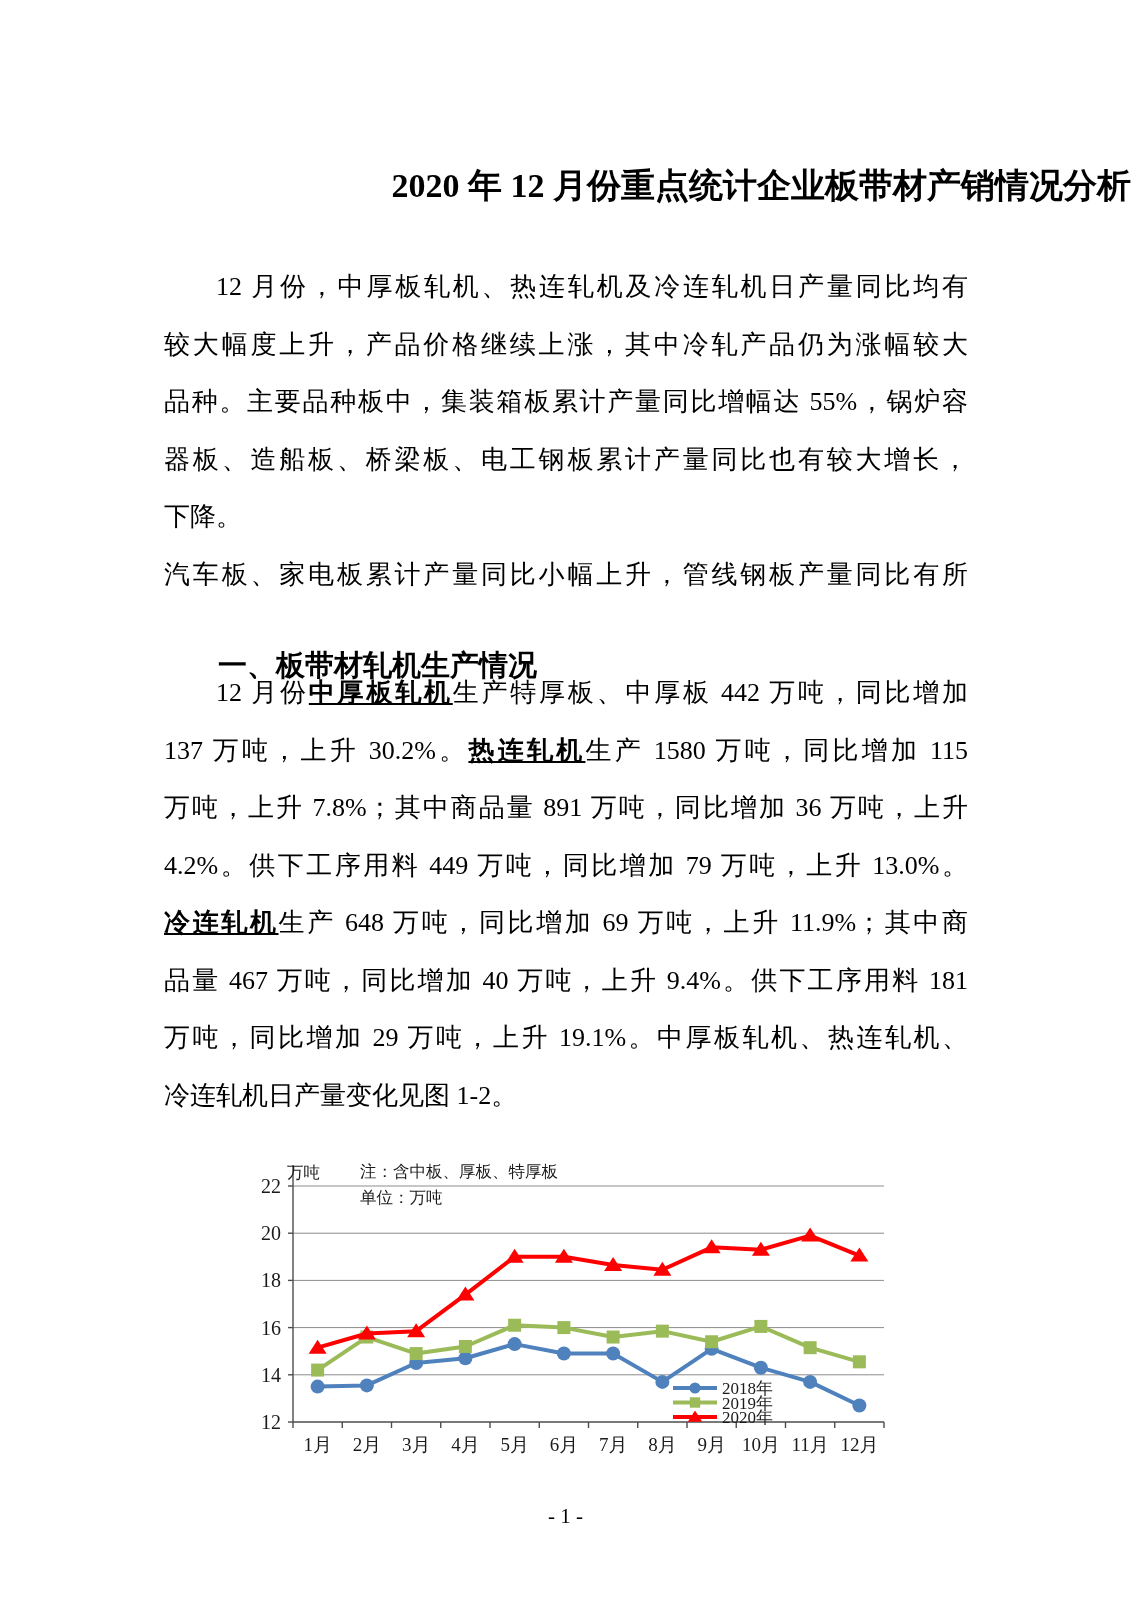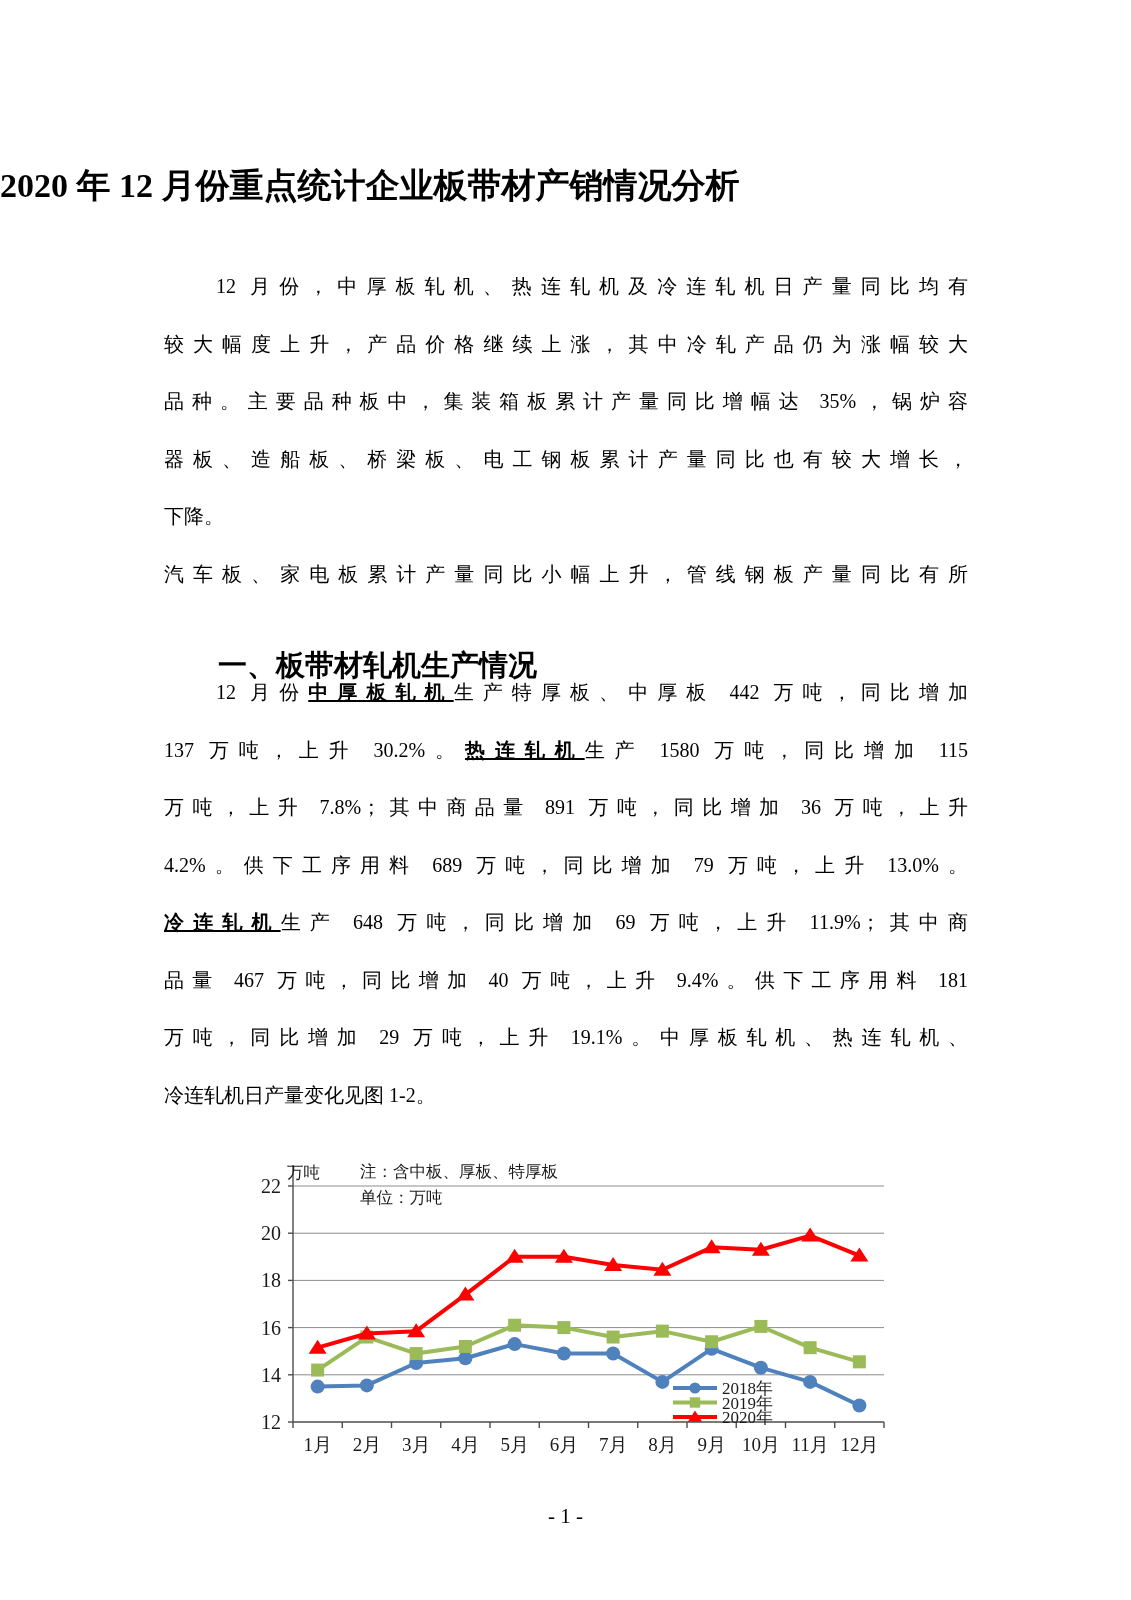--- a/index.html
+++ b/index.html
@@ -1,23 +1,23 @@
 <!DOCTYPE html>
 <html><head>
 <meta charset="utf-8">
 <style>
   html,body{margin:0;padding:0;background:#ffffff;}
   .page{position:relative;width:1131px;height:1600px;background:#ffffff;margin:0 auto;
         font-family:"Liberation Serif","DejaVu Serif",serif;color:#000;overflow:hidden;}
-  .doc-title{position:absolute;top:140px;left:0;width:100%;text-align:left;
+  .doc-title{position:absolute;top:140px;left:0;width:100%;text-align:right;
              font-size:34px;font-weight:bold;}
   .textblock{position:absolute;left:164px;width:804px;}
   #intro-para{top:258px;}
   #prod-para{top:664px;}
-  .tline{height:57.5px;line-height:57.5px;font-size:20px;
+  .tline{height:57.5px;line-height:57.5px;font-size:26px;
          text-align:justify;text-align-last:justify;overflow:visible;}
   .tline.last{text-align-last:left;}
   .tline.indent{text-indent:52px;}
   .tline b{font-weight:bold;text-decoration:underline;}
   .sec-heading{position:absolute;left:164px;top:613px;width:804px;height:57.5px;
                line-height:57.5px;padding-left:54px;box-sizing:border-box;
                font-family:"Liberation Sans","DejaVu Sans",sans-serif;
                font-size:29px;font-weight:bold;}
   .chart-fig{position:absolute;left:230px;top:1146px;width:690px;height:340px;margin:0;}
   #chart-svg{display:block;width:690px;height:340px;}
@@ -28,33 +28,33 @@
 </head>
 <body>
 
 <div class="page">
 
   <h1 class="doc-title">2020 年 12 月份重点统计企业板带材产销情况分析</h1>
 
   <section class="textblock" id="intro-para">
       <div class="tline indent"><span>12 月份，中厚板轧机、热连轧机及冷连轧机日产量同比均有</span></div>
       <div class="tline"><span>较大幅度上升，产品价格继续上涨，其中冷轧产品仍为涨幅较大</span></div>
-      <div class="tline"><span>品种。主要品种板中，集装箱板累计产量同比增幅达 35%，锅炉容</span></div>
+      <div class="tline"><span>品种。主要品种板中，集装箱板累计产量同比增幅达 55%，锅炉容</span></div>
       <div class="tline"><span>器板、造船板、桥梁板、电工钢板累计产量同比也有较大增长，</span></div>
       <div class="tline last"><span>下降。</span></div>
       <div class="tline"><span>汽车板、家电板累计产量同比小幅上升，管线钢板产量同比有所</span></div>
     </section>
 
   <h2 class="sec-heading">一、板带材轧机生产情况</h2>
 
   <section class="textblock" id="prod-para">
       <div class="tline indent"><span>12 月份</span><b>中厚板轧机</b><span>生产特厚板、中厚板 442 万吨，同比增加</span></div>
       <div class="tline"><span>137 万吨，上升 30.2%。</span><b>热连轧机</b><span>生产 1580 万吨，同比增加 115</span></div>
       <div class="tline"><span>万吨，上升 7.8%；其中商品量 891 万吨，同比增加 36 万吨，上升</span></div>
-      <div class="tline"><span>4.2%。供下工序用料 689 万吨，同比增加 79 万吨，上升 13.0%。</span></div>
+      <div class="tline"><span>4.2%。供下工序用料 449 万吨，同比增加 79 万吨，上升 13.0%。</span></div>
       <div class="tline"><b>冷连轧机</b><span>生产 648 万吨，同比增加 69 万吨，上升 11.9%；其中商</span></div>
       <div class="tline"><span>品量 467 万吨，同比增加 40 万吨，上升 9.4%。供下工序用料 181</span></div>
       <div class="tline"><span>万吨，同比增加 29 万吨，上升 19.1%。中厚板轧机、热连轧机、</span></div>
       <div class="tline last"><span>冷连轧机日产量变化见图 1-2。</span></div>
     </section>
 
   <figure class="chart-fig">
     <svg id="chart-svg" viewBox="0 0 690 340">
         <line x1="63" y1="228.8" x2="654" y2="228.8" stroke="#8c8c8c" stroke-width="1"></line>
         <line x1="63" y1="181.6" x2="654" y2="181.6" stroke="#8c8c8c" stroke-width="1"></line>

